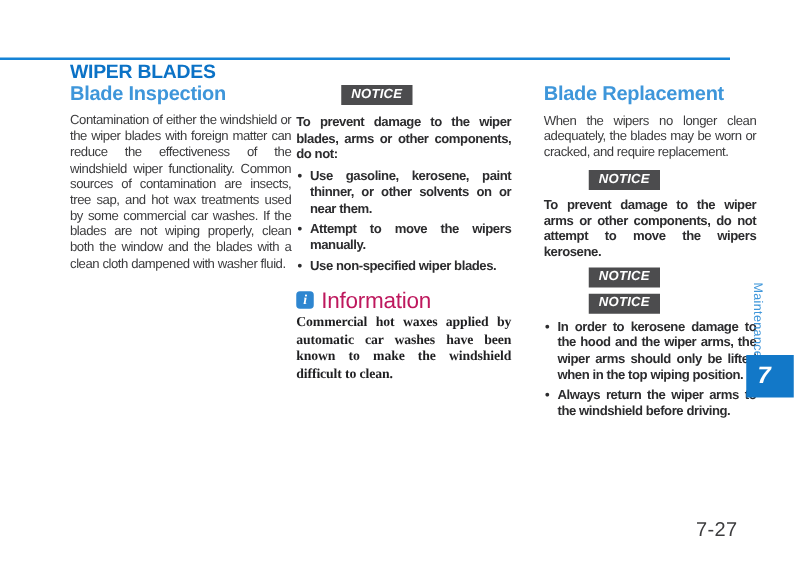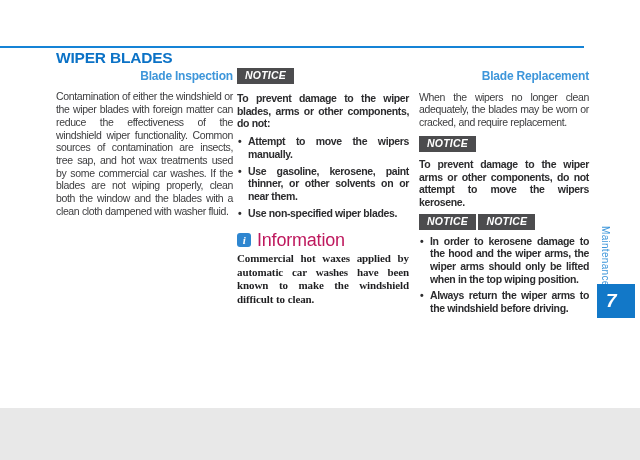--- a/index.html
+++ b/index.html
@@ -1,36 +1,36 @@
 <!DOCTYPE html>
 <html><head>
 <meta charset="utf-8">
 <style>
   * { margin:0; padding:0; box-sizing:border-box; }
   html,body { background:#e8e8e8; }
   .page {
-    position:relative; width:640px; height:408px; background:#ffffff;
+    position:relative; width:640px; height:460px; background:#ffffff;
     font-family:"Liberation Sans", sans-serif; color:#3c3c3e; overflow:hidden;
     margin:0 auto;
   }
   .rule-top { position:absolute; top:46px; left:0; width:584px; height:2px; background:#1583d6; }
 
   .col { position:absolute; font-size:10.5px; line-height:12.7px; letter-spacing:-0.35px; text-align:justify; }
   .col-left  { left:56px;  top:52px; width:177px; }
   .col-mid   { left:237px; top:68px; width:172px; }
-  .col-right { left:419px; top:70px; width:170px; }
+  .col-right { left:435px; top:70px; width:170px; }
 
   .section-title { color:#0b72c6; font-size:15.5px; font-weight:bold; letter-spacing:-0.2px; text-align:left; margin-bottom:5px; }
-  .sub-title { color:#3e96da; font-size:12px; font-weight:bold; letter-spacing:-0.2px; text-align:right; margin-bottom:8px; }
+  .sub-title { color:#3e96da; font-size:16px; font-weight:bold; letter-spacing:-0.2px; text-align:left; margin-bottom:8px; }
   .body-text { color:#3c3c3e; }
 
   .notice-badge {
     display:inline-block; background:#4c4c4e; color:#ffffff;
     font-style:italic; font-weight:bold; font-size:10.5px; letter-spacing:0.2px;
-    padding:2px 8px 3px 8px; line-height:11px;
+    padding:2px 8px 3px 8px; line-height:11px;margin-left:36px;
   }
   .bold-text { font-weight:bold; color:#2c2c2e; }
   .mt6 { margin-top:6px; } .mt8 { margin-top:8px; } .mt4 { margin-top:4px; }
 
   ul.bullets { list-style:none; margin-top:5px; text-align:justify; }
   ul.bullets li { position:relative; padding-left:11px; margin-bottom:4px; font-weight:bold; color:#2c2c2e; }
   ul.bullets li::before { content:"\2022"; position:absolute; left:1px; top:0; }
 
   .info-header { display:flex; align-items:center; gap:6px; margin-top:14px; margin-bottom:5px; }
   .info-icon {
@@ -65,22 +65,22 @@
   <div class="col col-left">
     <div class="section-title">WIPER BLADES</div>
     <div class="sub-title">Blade Inspection</div>
     <p class="body-text">Contamination of either the windshield or the wiper blades with foreign matter can reduce the effectiveness of the windshield wiper functionality. Common sources of contamination are insects, tree sap, and hot wax treatments used by some commercial car washes. If the blades are not wiping properly, clean both the window and the blades with a clean cloth dampened with washer fluid.</p>
   </div>
 
   <div class="col col-mid">
     <span class="notice-badge">NOTICE</span>
     <p class="bold-text mt8">To prevent damage to the wiper blades, arms or other components, do not:</p>
     <ul class="bullets">
+      <li>Use gasoline, kerosene, paint thinner, or other solvents on or near them.</li>
       <li>Attempt to move the wipers manually.</li>
-      <li>Use gasoline, kerosene, paint thinner, or other solvents on or near them.</li>
       <li>Use non-specified wiper blades.</li>
     </ul>
     <div class="info-header">
       <span class="info-icon">i</span>
       <span class="info-title">Information</span>
     </div>
     <p class="info-note">Commercial hot waxes applied by automatic car washes have been known to make the windshield difficult to clean.</p>
   </div>
 
   <div class="col col-right">

